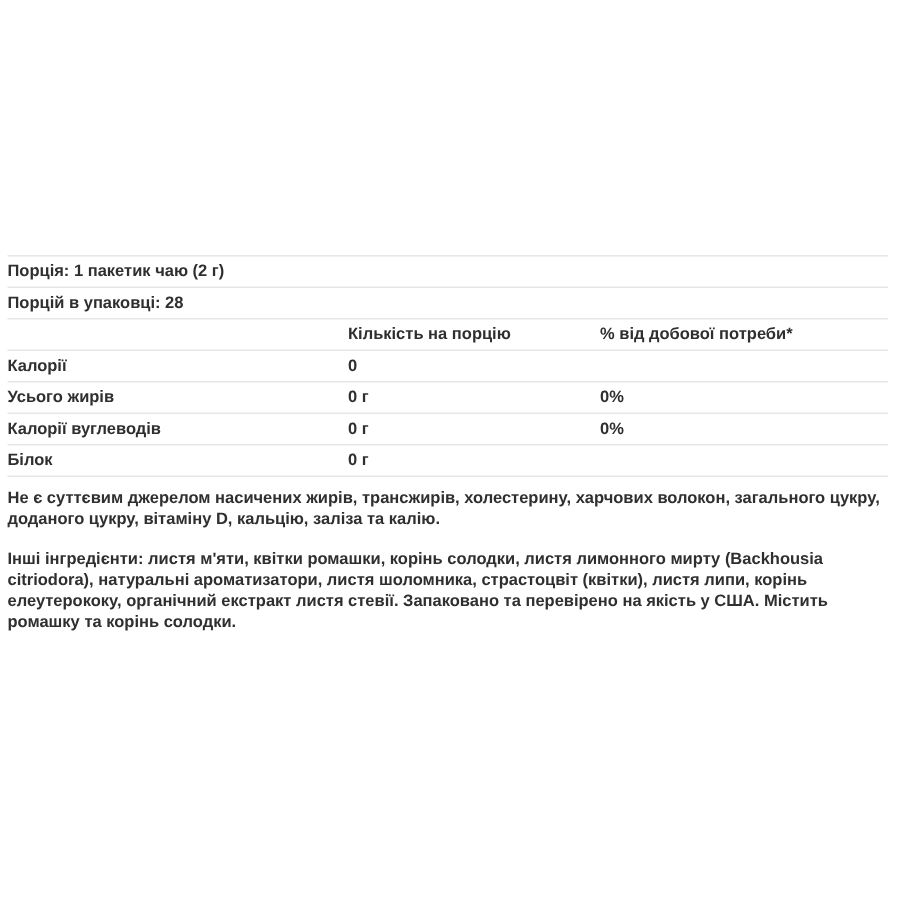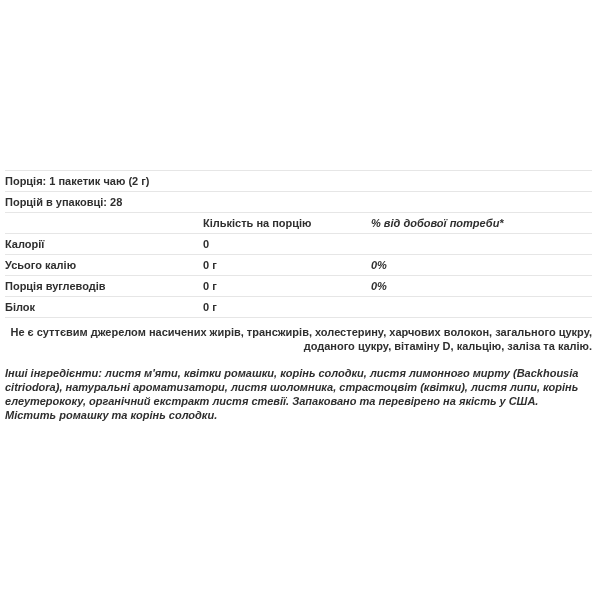--- a/index.html
+++ b/index.html
@@ -28,33 +28,33 @@
     padding: 0;
     vertical-align: middle;
     border-top: 1px solid #e6e6e6;
     font-size: 11px;
     font-weight: 700;
     color: #2f2f2f;
     text-align: left;
     white-space: nowrap;
   }
   table.nutrition tr.last td { border-bottom: 1px solid #e6e6e6; }
-  td.c1 { width: 198px; padding-left: 7px; margin-left: 40px; }
+  td.c1 { width: 227px; padding-left: 7px; margin-left: 40px; }
   td.c2 { width: 168px; margin-left: 12px; }
-  td.c3 { width: auto; font-style: italic; }
+  td.c3 { width: auto; }
   td.fullrow { padding-left: 7px; margin-top: 20px; }
   .para {
     font-size: 11px;
     font-weight: 700;
     line-height: 14px;
     color: #2f2f2f;
     margin: 0;
   }
-  .para.first { margin-top: 7px; text-align: right; }
-  .para.second { margin-top: 13px; font-style: italic; }
+  .para.first { margin-top: 7px; }
+  .para.second { margin-top: 13px; }
 </style>
 </head>
 <body>
 
 <div class="label-block">
 
   <table class="nutrition">
     <tbody>
         <tr>
       <td colspan="3" class="fullrow">Порція: 1 пакетик чаю (2 г)</td>
@@ -66,26 +66,26 @@
       <td class="c1"></td>
       <td class="c2">Кількість на порцію</td>
       <td class="c3">% від добової потреби*</td>
     </tr>
     <tr>
       <td class="c1">Калорії</td>
       <td class="c2">0</td>
       <td class="c3"></td>
     </tr>
     <tr>
-      <td class="c1">Усього калію</td>
+      <td class="c1">Усього жирів</td>
       <td class="c2">0 г</td>
       <td class="c3">0%</td>
     </tr>
     <tr>
-      <td class="c1">Порція вуглеводів</td>
+      <td class="c1">Калорії вуглеводів</td>
       <td class="c2">0 г</td>
       <td class="c3">0%</td>
     </tr>
     <tr class="last">
       <td class="c1">Білок</td>
       <td class="c2">0 г</td>
       <td class="c3"></td>
     </tr>
   </tbody>
     </table>

